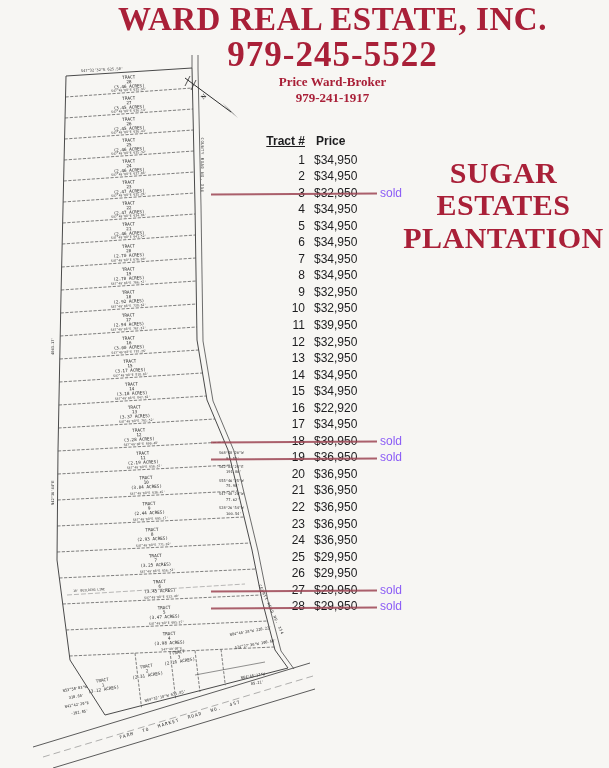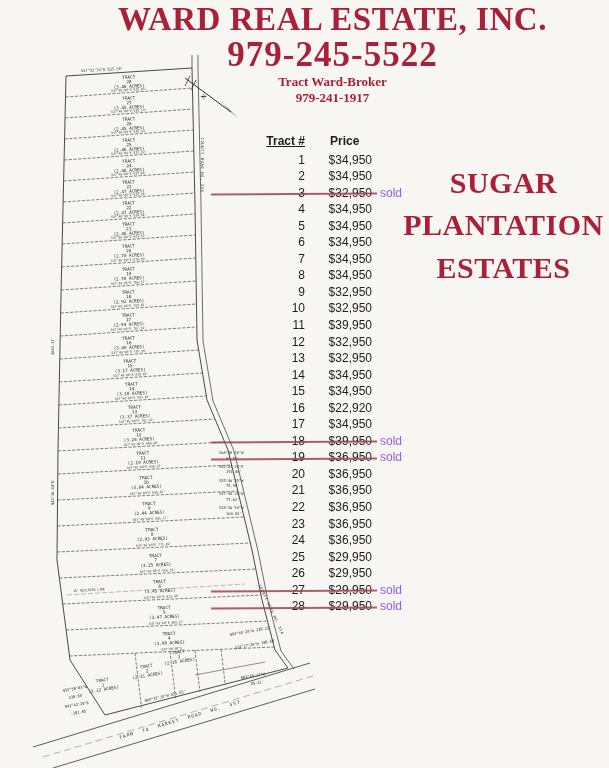--- a/index.html
+++ b/index.html
@@ -18,54 +18,54 @@
     font-size:35px;letter-spacing:1px;line-height:1.0;margin-top:0;}
   .broker{font-family:"Liberation Serif",serif;font-weight:bold;color:var(--accent);
     font-size:13px;margin-top:2px;}
   .broker-phone{font-family:"Liberation Serif",serif;font-weight:bold;color:var(--accent);
     font-size:13px;}
   
   .plist{position:absolute;left:243px;top:133px;width:170px;z-index:3;
     font-size:12px;line-height:16.55px;color:#1d1d1f;font-weight:500;}
   .list-head{display:flex;font-weight:bold;margin-bottom:2px;}
   .list-head .ct{width:62px;text-align:right;text-decoration:underline;}
-  .list-head .cp{margin-left:25px;}
+  .list-head .cp{margin-left:11px;}
   .row{display:flex;position:relative;}
   .row .num{width:62px;text-align:right;}
-  .row .price{margin-left:9px;width:58px;text-align:right;}
+  .row .price{margin-left:9px;width:58px;}
   .row .sold-lbl{margin-left:8px;color:#8b5cf6;}
   .row.sold::before{
     content:"";position:absolute;left:-32px;width:166px;top:50%;height:1.6px;
     background:#9c4452;transform:rotate(-.4deg);opacity:.85;
   }
   
   .promo{position:absolute;left:402px;top:157px;width:203px;text-align:center;z-index:3;}
   .promo .big{font-family:"Liberation Serif",serif;font-weight:bold;color:var(--accent);
-    font-size:30px;line-height:1.08;letter-spacing:.5px;margin-top:10px;}
+    font-size:30px;line-height:1.08;letter-spacing:.5px;}
   .promo .sub{font-family:"Liberation Serif",serif;color:#262626;font-size:13.5px;
     line-height:1.2;letter-spacing:.4px;margin-top:14px;}
   
   #plat{position:absolute;left:25px;top:55px;z-index:1;}
   #plat text{fill:#333;}
   .tl{font:4.3px "DejaVu Sans Mono",monospace;text-anchor:middle;}
   .dim{font:3.1px "DejaVu Sans Mono",monospace;fill:#555;text-anchor:middle;}
   .brg{font:3.7px "DejaVu Sans Mono",monospace;}
   .roadlbl{font:3.8px "DejaVu Sans Mono",monospace;letter-spacing:.6px;fill:#3c3c3c;}
   .fmlbl{font:4.4px "DejaVu Sans Mono",monospace;letter-spacing:1.1px;word-spacing:5px;fill:#3c3c3c;}
   .north-n{font:5.5px "DejaVu Serif",serif;font-weight:bold;}
 </style>
 </head>
 <body>
 
 <div class="page">
 
   <header class="hdr">
     <div class="company">WARD REAL ESTATE, INC.</div>
     <div class="phone">979-245-5522</div>
-    <div class="broker">Tract Ward-Broker</div>
+    <div class="broker">Price Ward-Broker</div>
     <div class="broker-phone">979-241-1917</div>
   </header>
 
   <section class="plist">
     <div class="list-head">
       <span class="ct">Tract #</span>
       <span class="cp">Price</span>
     </div>
     <div id="rows">
     <div class="row">
@@ -233,22 +233,22 @@
     <div class="row sold">
       <span class="num">28</span>
       <span class="price">$29,950</span>
       <span class="sold-lbl">sold</span>
     </div>
   </div>
   </section>
 
   <aside class="promo">
     <div class="big">SUGAR</div>
+    <div class="big">ESTATES</div>
     <div class="big">PLANTATION</div>
-    <div class="big">ESTATES</div>
   </aside>
 
   <svg id="plat" width="290" height="713" viewBox="0 0 290 713">
       <path d="M41,21 L167,13 L170,150 L172,285 L182,345 L203,395 L215,445 L227,495 L237,545 L250,595 L263,613 L80,660 L45,605 L32,505 L33,395 L36,240 Z" fill="none" stroke="#4a4a4a" stroke-width="1"></path>
       <path d="M173,14 L176,151 L178,286 L188,346 L209,396 L221,446 L233,496 L243,546 L256,596 L269,614" fill="none" stroke="#4a4a4a" stroke-width=".8"></path>
       <path d="M167,13 L167,0 M173,14 L173,0" stroke="#4a4a4a" stroke-width=".8" fill="none"></path>
       <line x1="40.52054794520548" y1="42" x2="167.43795620437956" y2="33" stroke="#4a4a4a" stroke-width=".7" stroke-dasharray="3.2,1.5"></line>
       <text x="103.97925207479253" y="35.9" class="dim" transform="rotate(-3.4 103.97925207479253 35.9)">S47°49'08"E  625.95'</text>
       <line x1="40.04109589041096" y1="63" x2="167.8978102189781" y2="54" stroke="#4a4a4a" stroke-width=".7" stroke-dasharray="3.2,1.5"></line>
       <text x="103.96945305469453" y="56.9" class="dim" transform="rotate(-3.4 103.96945305469453 56.9)">S47°49'08"E  626.14'</text>

